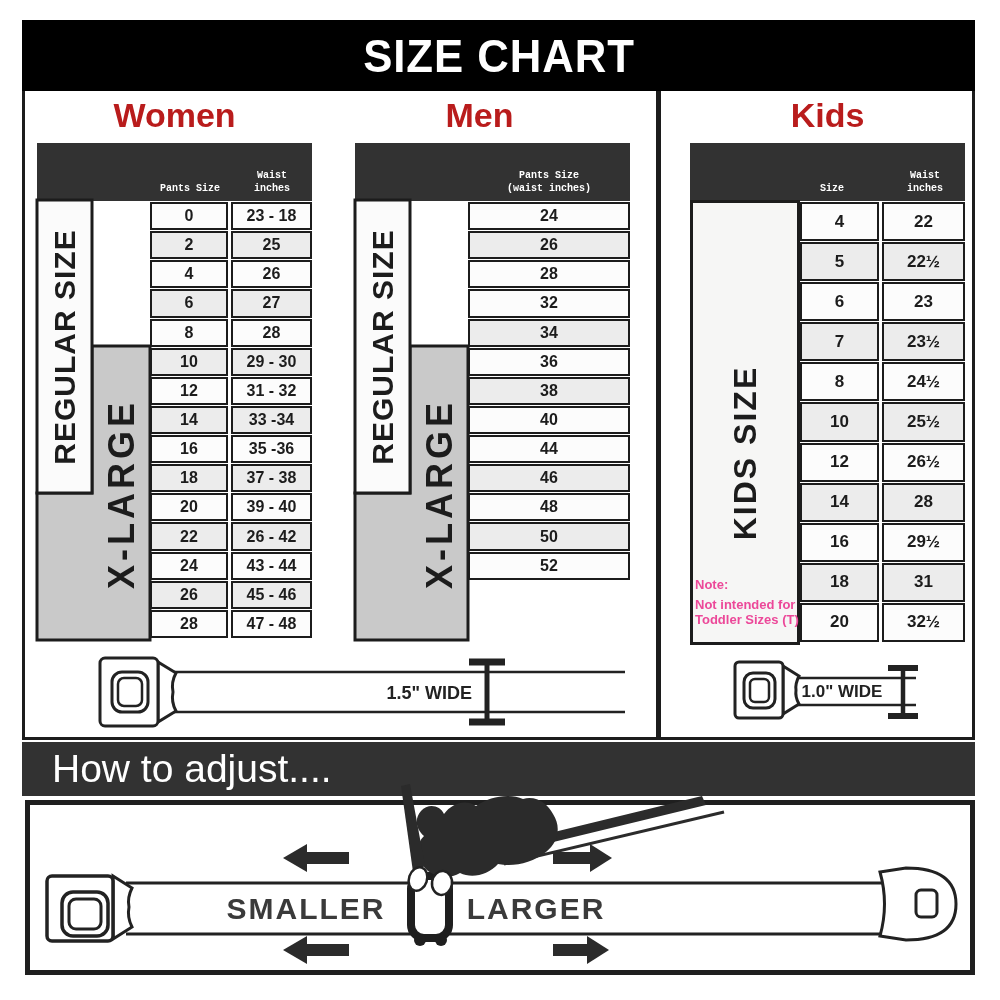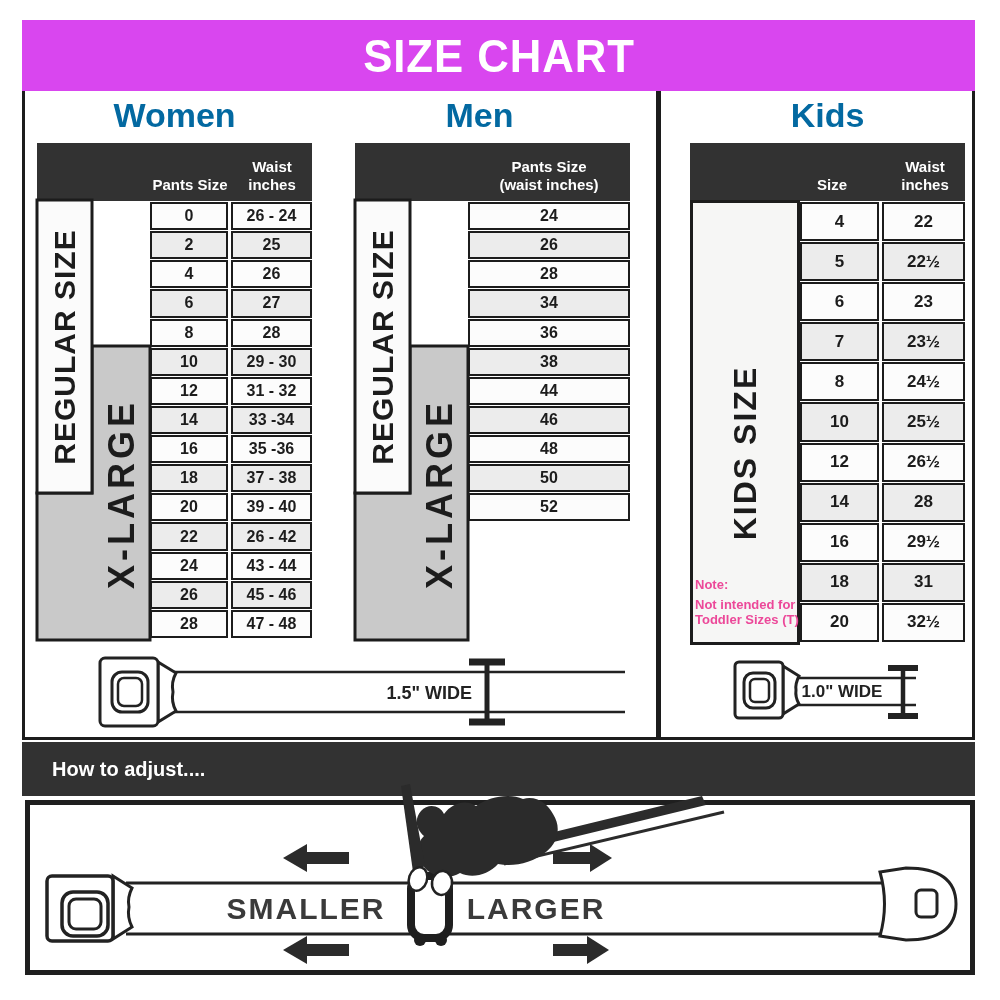--- a/index.html
+++ b/index.html
@@ -2,39 +2,39 @@
 <html><head>
 <meta charset="utf-8">
 <style>
   html,body { margin:0; padding:0; background:#fff; }
   #stage { position:relative; width:1000px; height:1000px; background:#ffffff;
            font-family:"Liberation Sans", sans-serif; overflow:hidden; }
   .abs { position:absolute; box-sizing:border-box; }
 
   
   .main-box   { left:22px; top:20px;  width:953px; height:720px; border:3px solid #1c1c1c; background:#fff; }
-  .top-bar    { left:22px; top:20px;  width:953px; height:71px;  background:#d946ef; color:#fff;
+  .top-bar    { left:22px; top:20px;  width:953px; height:71px;  background:#000000; color:#fff;
                 display:flex; align-items:center; justify-content:center; }
   .top-bar span { font-size:46px; font-weight:bold; letter-spacing:1px; transform:scaleX(0.95); }
   .divider    { left:656px; top:91px; width:5px; height:649px; background:#1c1c1c; }
 
   
   .col-title  { top:94px; height:42px; display:flex; align-items:center; justify-content:center;
-                color:#0369a1; font-size:34px; font-weight:bold; }
+                color:#b91c1c; font-size:34px; font-weight:bold; }
   #women-title{ left:37px;  width:275px; }
   #men-title  { left:342px; width:275px; }
   #kids-title { left:690px; width:275px; }
 
   
   .tbl-head   { top:143px; height:58px; background:#323232; color:#fff; }
   #women-head { left:37px;  width:275px; }
   #men-head   { left:355px; width:275px; }
   #kids-head  { left:690px; width:275px; }
   .head-label { position:absolute; bottom:6px; width:100px; text-align:center;
-                font-size:15px; font-weight:bold; line-height:1.25; }
+                font-size:10px; font-weight:bold; line-height:1.25;font-family:Liberation Mono, monospace; }
 
   
   .grid  { display:grid; row-gap:1px; column-gap:3px; }
   .cell  { border:2.5px solid #1c1c1c; display:flex; align-items:center; justify-content:center;
            font-weight:bold; color:#1c1c1c; box-sizing:border-box; }
   .plain { background:#fcfcfc; }
   .stripe{ background:#ececec; }
   #women-grid { left:150px; top:202px; width:162px; height:436px;
                 grid-template-columns:78px 81px; grid-template-rows:repeat(15,1fr); font-size:16px; }
   #men-grid   { left:468px; top:202px; width:162px; height:436px;
@@ -57,21 +57,21 @@
   #kids-note .n1 { margin-bottom:4px; }
 
   
   #adult-belt { left:40px;  top:650px; }
   #kids-belt  { left:700px; top:650px; }
   .belt-label { font-weight:bold; fill:#222; }
 
   
   .adjust-bar { left:22px; top:742px; width:953px; height:54px; background:#323232; color:#fff;
                 display:flex; align-items:center; padding-left:30px; }
-  .adjust-bar span { font-size:20px; font-weight:bold; }
+  .adjust-bar span { font-size:39px; font-weight:normal; }
   .bottom-panel { left:25px; top:800px; width:950px; height:175px; border:5px solid #1f1f1f; background:#fff; }
   #adjust-svg { left:30px; top:780px; z-index:5; pointer-events:none; }
   .adj-word { font-size:30px; font-weight:bold; letter-spacing:2px; fill:#3a3a3a; text-anchor:middle; }
   .ink  { fill:#2b2b2b; }
   .line { stroke:#222; fill:none; }
 </style>
 </head>
 <body>
 
 <div id="stage">
@@ -96,21 +96,21 @@
     </div>
   </div>
   <svg class="abs" id="women-labels" width="120" height="446" viewBox="0 0 120 446">
     <polygon points="57,148 115,148 115,442 2,442 2,295 57,295" fill="#c9c9c9" stroke="#1c1c1c" stroke-width="3"></polygon>
     <rect x="2" y="2" width="55" height="293" fill="#fbfbfb" stroke="#1c1c1c" stroke-width="3"></rect>
     <text class="vlabel reg-label" transform="rotate(-90 29 149)" x="29" y="149">REGULAR SIZE</text>
     <text class="vlabel xl-label" transform="rotate(-90 86 296)" x="86" y="296">X-LARGE</text>
   </svg>
   <div class="abs grid" id="women-grid">
       <div class="cell plain">0</div>
-      <div class="cell plain">26 - 24</div>
+      <div class="cell plain">23 - 18</div>
       <div class="cell stripe">2</div>
       <div class="cell stripe">25</div>
       <div class="cell plain">4</div>
       <div class="cell plain">26</div>
       <div class="cell stripe">6</div>
       <div class="cell stripe">27</div>
       <div class="cell plain">8</div>
       <div class="cell plain">28</div>
       <div class="cell stripe">10</div>
       <div class="cell stripe">29 - 30</div>
@@ -143,23 +143,25 @@
   <svg class="abs" id="men-labels" width="120" height="446" viewBox="0 0 120 446">
     <polygon points="57,148 115,148 115,442 2,442 2,295 57,295" fill="#c9c9c9" stroke="#1c1c1c" stroke-width="3"></polygon>
     <rect x="2" y="2" width="55" height="293" fill="#fbfbfb" stroke="#1c1c1c" stroke-width="3"></rect>
     <text class="vlabel reg-label" transform="rotate(-90 29 149)" x="29" y="149">REGULAR SIZE</text>
     <text class="vlabel xl-label" transform="rotate(-90 86 296)" x="86" y="296">X-LARGE</text>
   </svg>
   <div class="abs grid" id="men-grid">
       <div class="cell plain">24</div>
       <div class="cell stripe">26</div>
       <div class="cell plain">28</div>
+      <div class="cell plain">32</div>
       <div class="cell stripe">34</div>
       <div class="cell plain">36</div>
       <div class="cell stripe">38</div>
+      <div class="cell plain">40</div>
       <div class="cell plain">44</div>
       <div class="cell stripe">46</div>
       <div class="cell plain">48</div>
       <div class="cell stripe">50</div>
       <div class="cell plain">52</div>
     </div>
 
   <div class="abs tbl-head" id="kids-head">
     <div class="head-label" style="left:92px;">Size</div>
     <div class="head-label" style="left:185px;">

